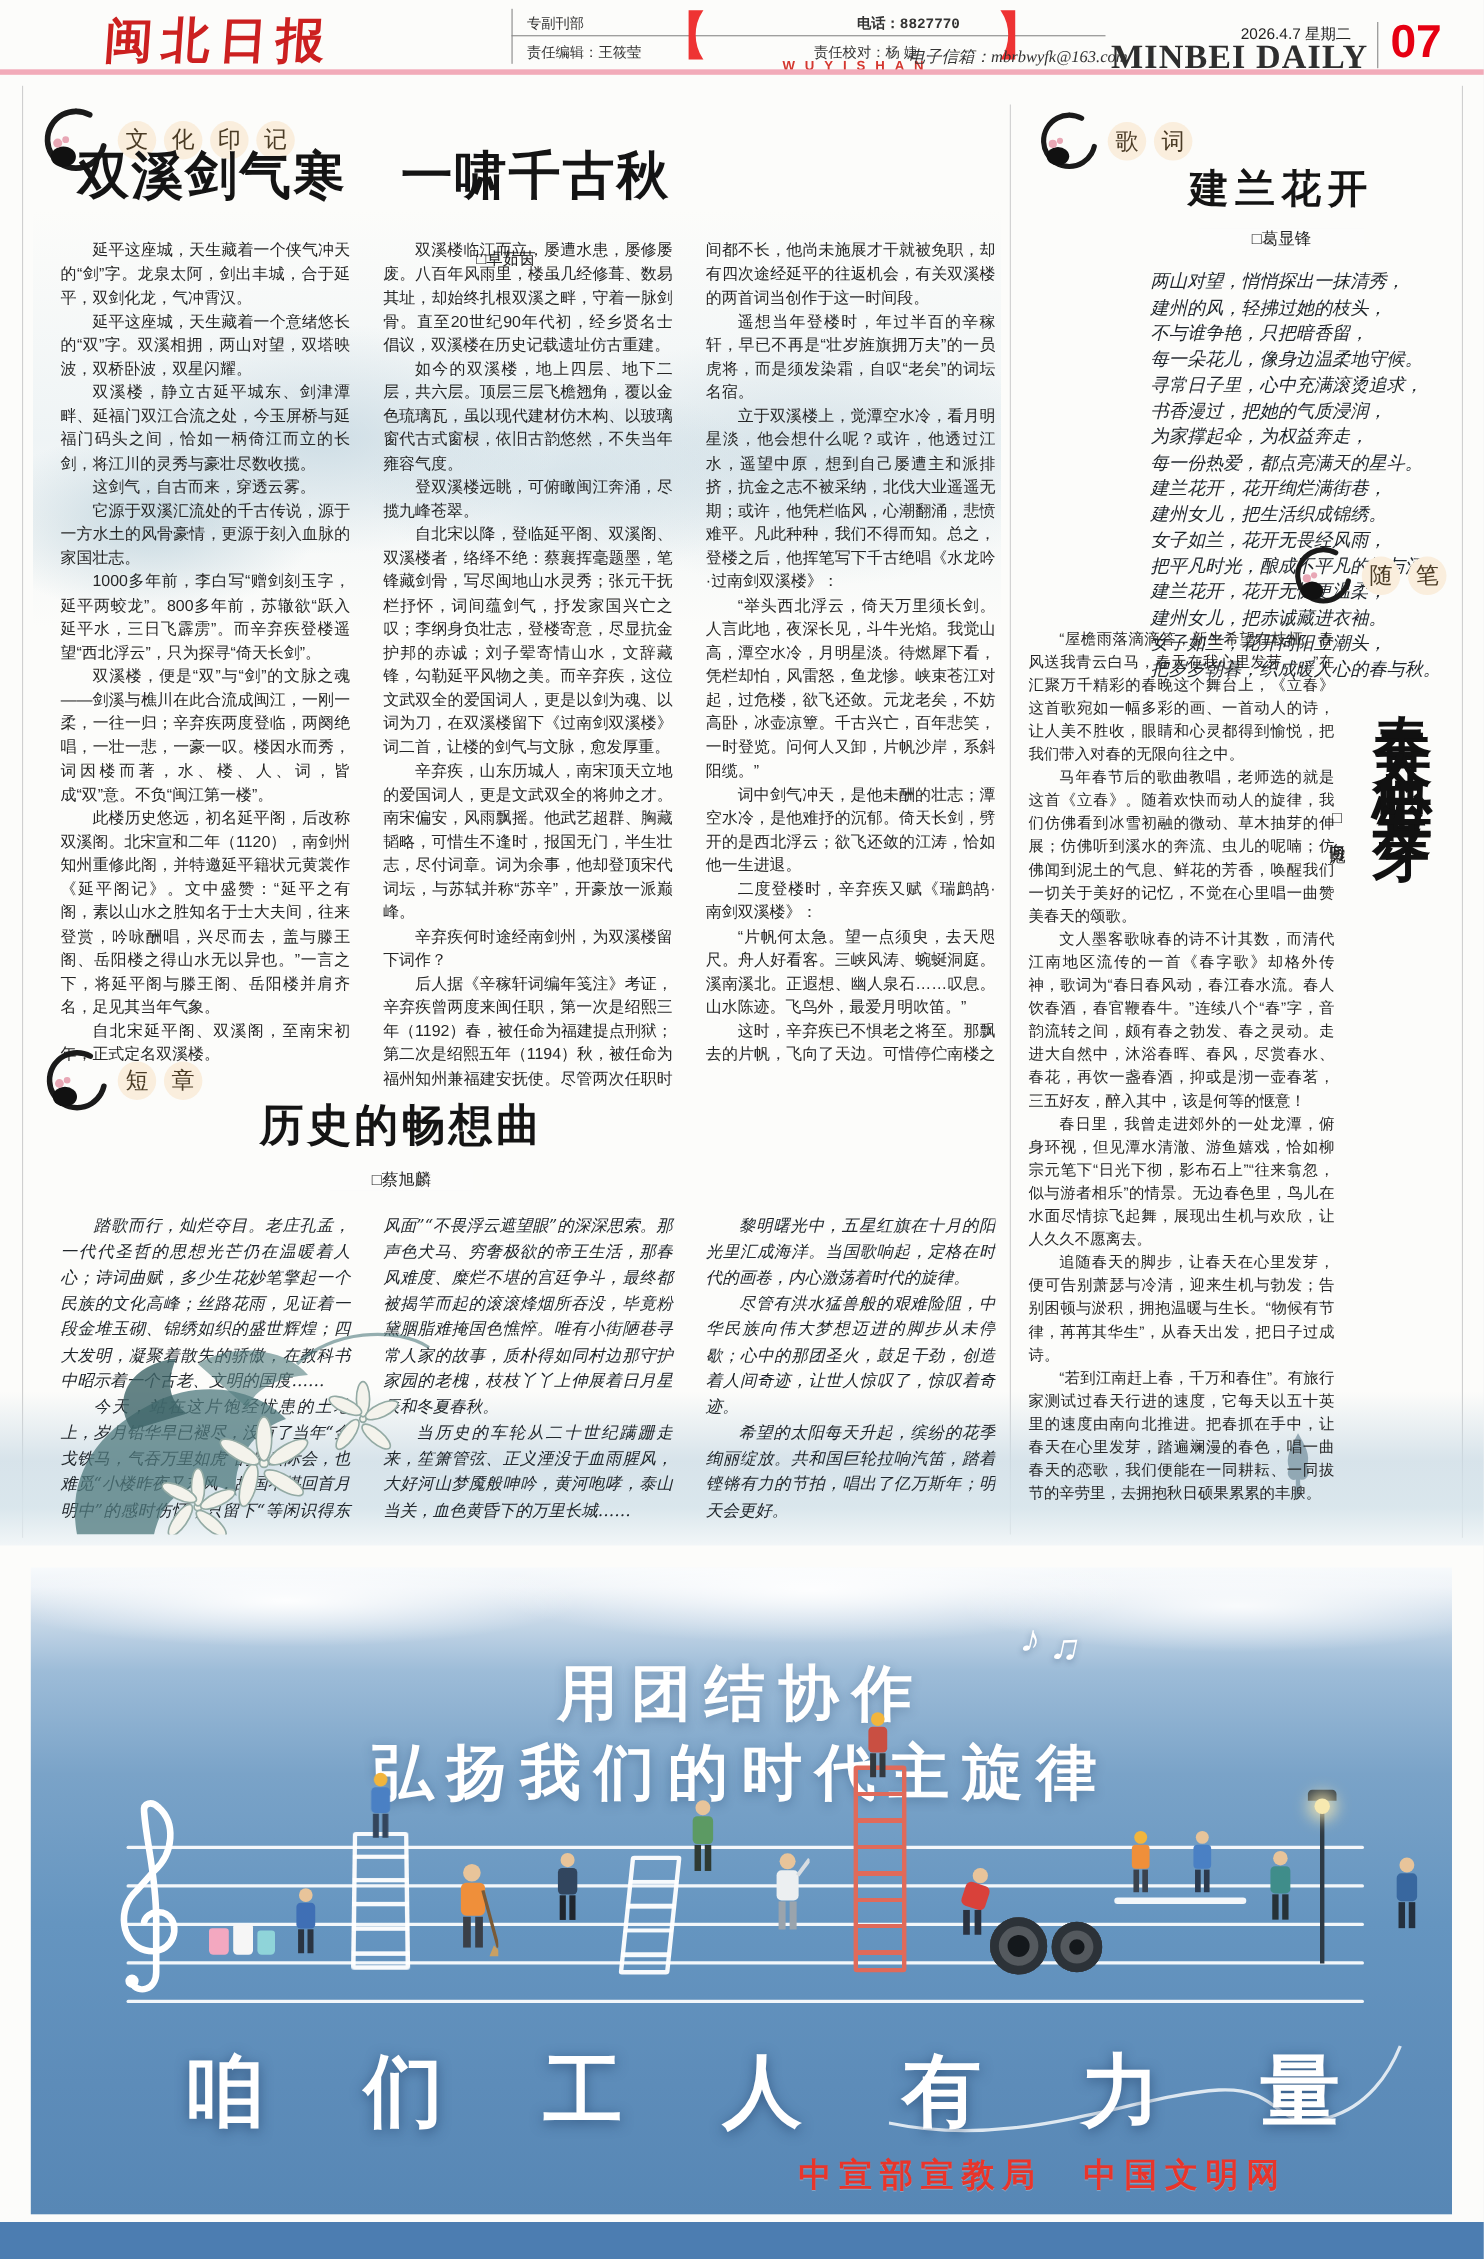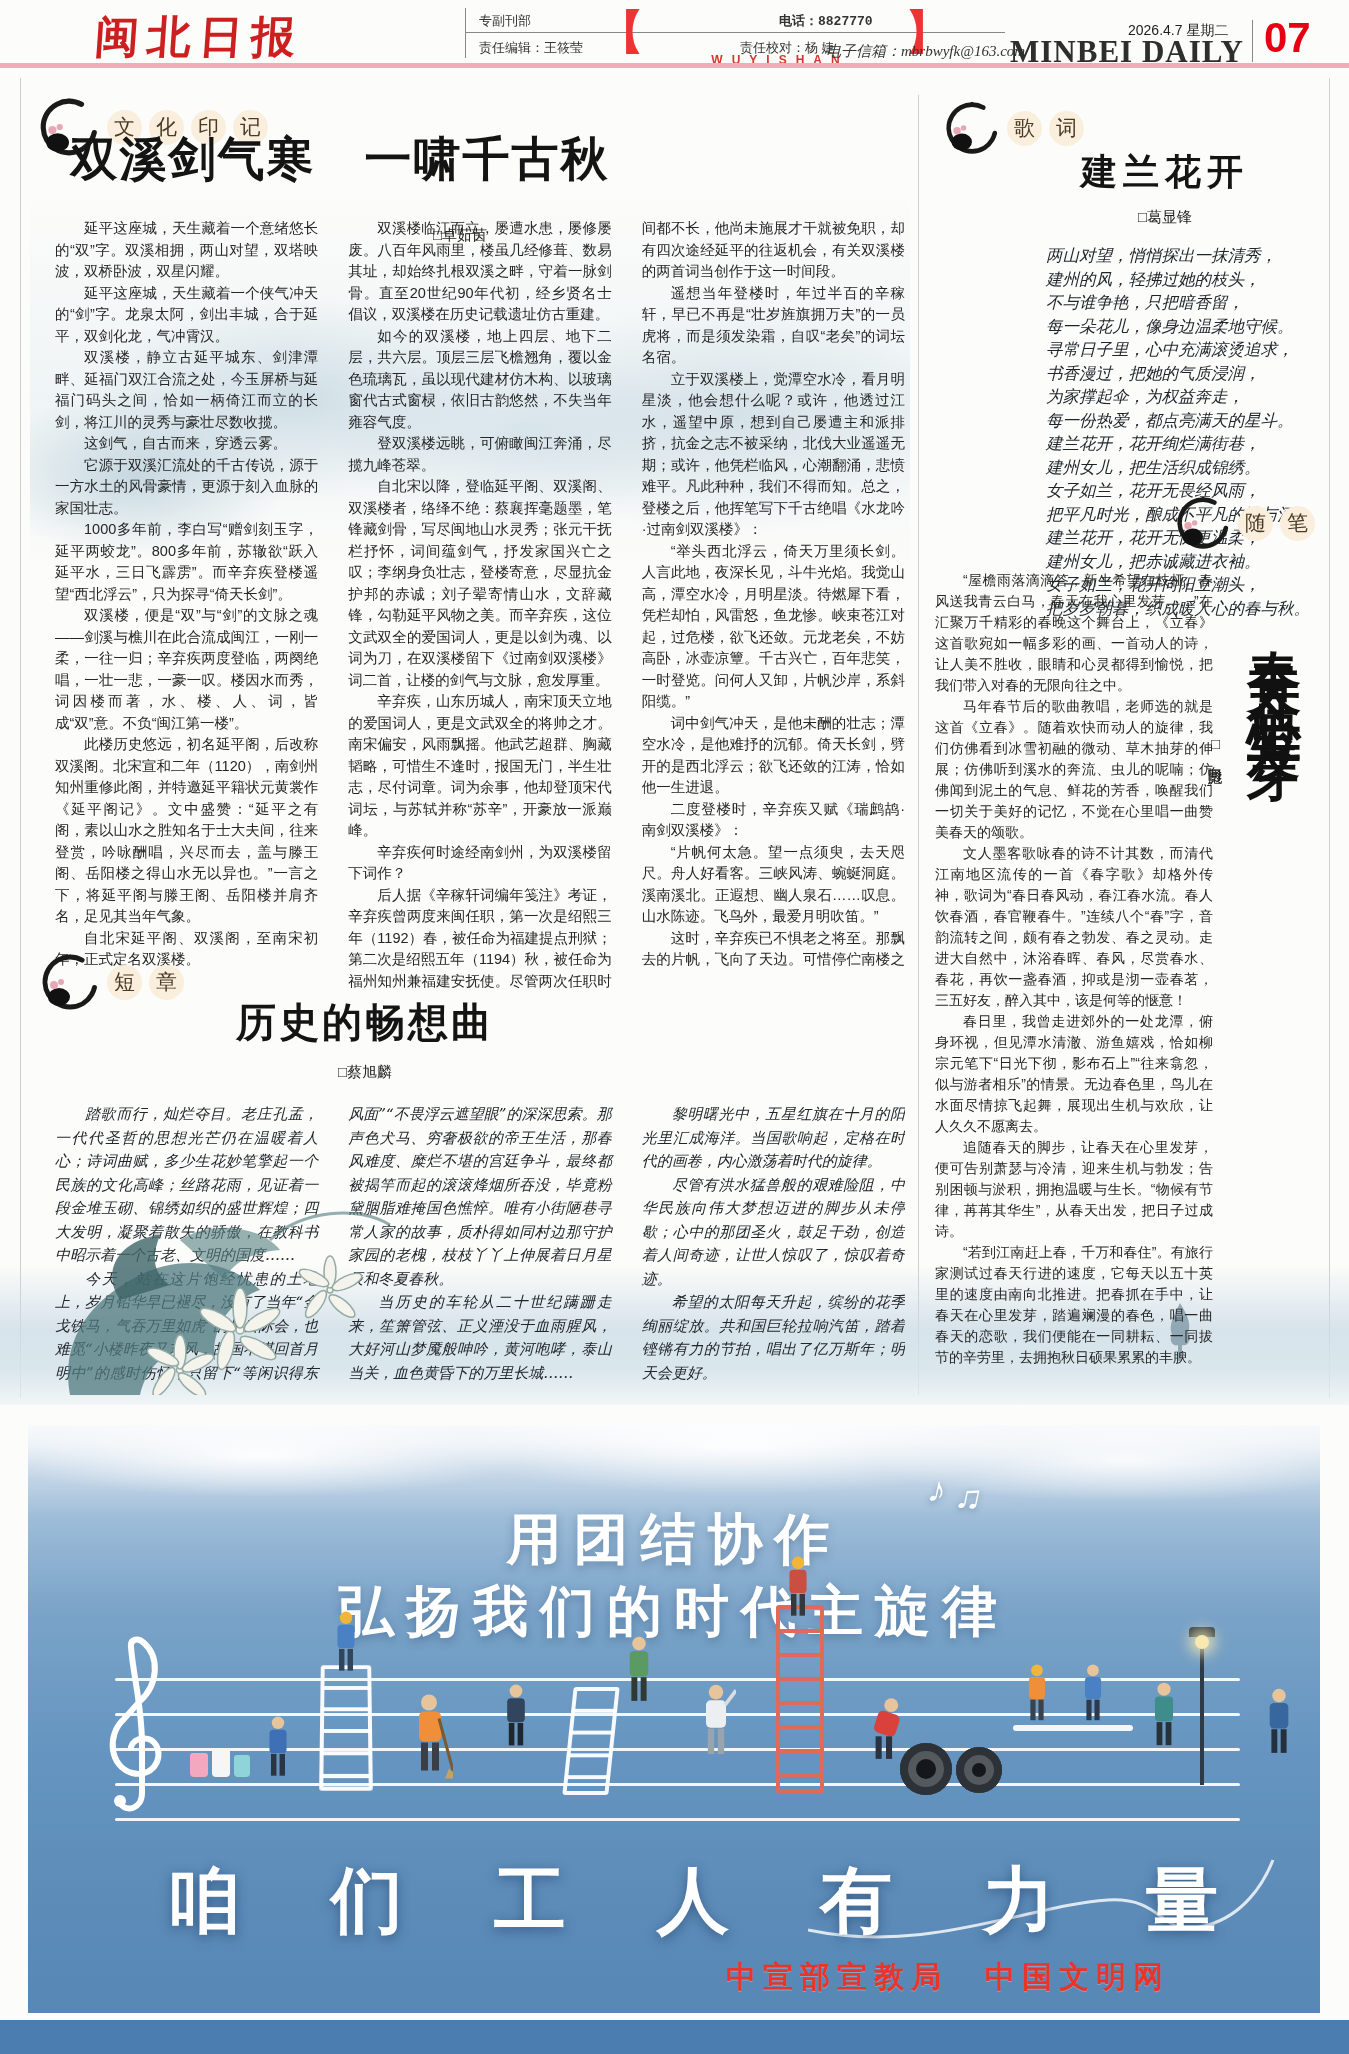--- a/index.html
+++ b/index.html
@@ -107,22 +107,22 @@
       <circle cx="14" cy="33" r="4" fill="#e8a7b5"></circle>
         <circle cx="21" cy="30" r="3" fill="#e8a7b5"></circle>
     </svg>
     <span><span class="lblc">文</span><span class="lblc">化</span><span class="lblc">印</span><span class="lblc">记</span></span>
   </div>
 
   <div class="abs h1" style="left:60px;top:128px;width:560px;">双溪剑气寒　一啸千古秋</div>
   <div class="abs byline" style="left:400px;top:226px;width:120px;">□卓茹茵</div>
 
   <div class="abs body3" style="left:55px;top:218px;width:850px;height:775px;">
+      <p class="art-p">延平这座城，天生藏着一个侠气冲天的“剑”字。龙泉太阿，剑出丰城，合于延平，双剑化龙，气冲霄汉。</p>
       <p class="art-p">延平这座城，天生藏着一个意绪悠长的“双”字。双溪相拥，两山对望，双塔映波，双桥卧波，双星闪耀。</p>
-      <p class="art-p">延平这座城，天生藏着一个侠气冲天的“剑”字。龙泉太阿，剑出丰城，合于延平，双剑化龙，气冲霄汉。</p>
       <p class="art-p">双溪楼，静立古延平城东、剑津潭畔、延福门双江合流之处，今玉屏桥与延福门码头之间，恰如一柄倚江而立的长剑，将江川的灵秀与豪壮尽数收揽。</p>
       <p class="art-p">这剑气，自古而来，穿透云雾。</p>
       <p class="art-p">它源于双溪汇流处的千古传说，源于一方水土的风骨豪情，更源于刻入血脉的家国壮志。</p>
       <p class="art-p">1000多年前，李白写“赠剑刻玉字，延平两蛟龙”。800多年前，苏辙欲“跃入延平水，三日飞霹雳”。而辛弃疾登楼遥望“西北浮云”，只为探寻“倚天长剑”。</p>
       <p class="art-p">双溪楼，便是“双”与“剑”的文脉之魂——剑溪与樵川在此合流成闽江，一刚一柔，一往一归；辛弃疾两度登临，两阕绝唱，一壮一悲，一豪一叹。楼因水而秀，词因楼而著，水、楼、人、词，皆成“双”意。不负“闽江第一楼”。</p>
       <p class="art-p">此楼历史悠远，初名延平阁，后改称双溪阁。北宋宣和二年（1120），南剑州知州重修此阁，并特邀延平籍状元黄裳作《延平阁记》。文中盛赞：“延平之有阁，素以山水之胜知名于士大夫间，往来登赏，吟咏酬唱，兴尽而去，盖与滕王阁、岳阳楼之得山水无以异也。”一言之下，将延平阁与滕王阁、岳阳楼并肩齐名，足见其当年气象。</p>
       <p class="art-p">自北宋延平阁、双溪阁，至南宋初年，正式定名双溪楼。</p>
       <p class="art-p">双溪楼临江而立，屡遭水患，屡修屡废。八百年风雨里，楼虽几经修葺、数易其址，却始终扎根双溪之畔，守着一脉剑骨。直至20世纪90年代初，经乡贤名士倡议，双溪楼在历史记载遗址仿古重建。</p>
       <p class="art-p">如今的双溪楼，地上四层、地下二层，共六层。顶层三层飞檐翘角，覆以金色琉璃瓦，虽以现代建材仿木构、以玻璃窗代古式窗棂，依旧古韵悠然，不失当年雍容气度。</p>
       <p class="art-p">登双溪楼远眺，可俯瞰闽江奔涌，尽揽九峰苍翠。</p>

